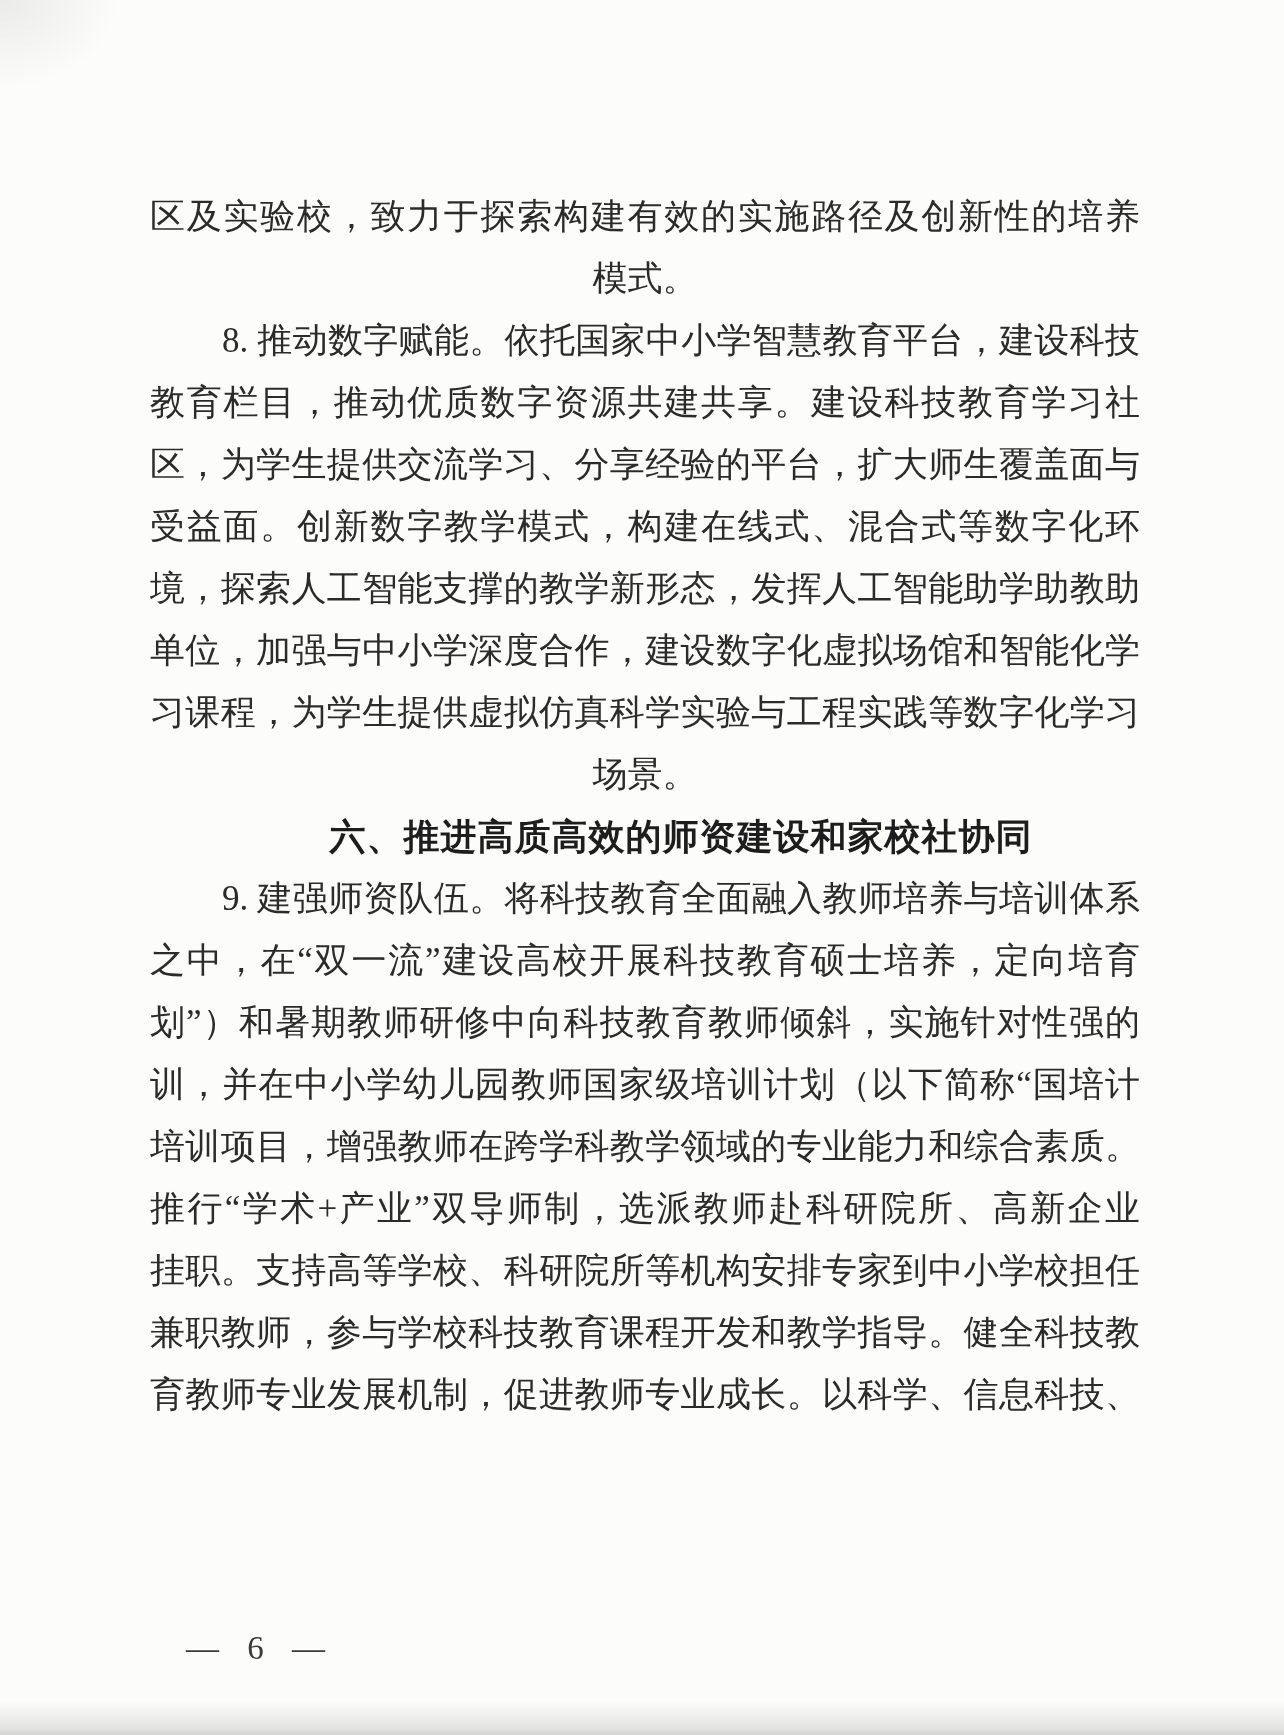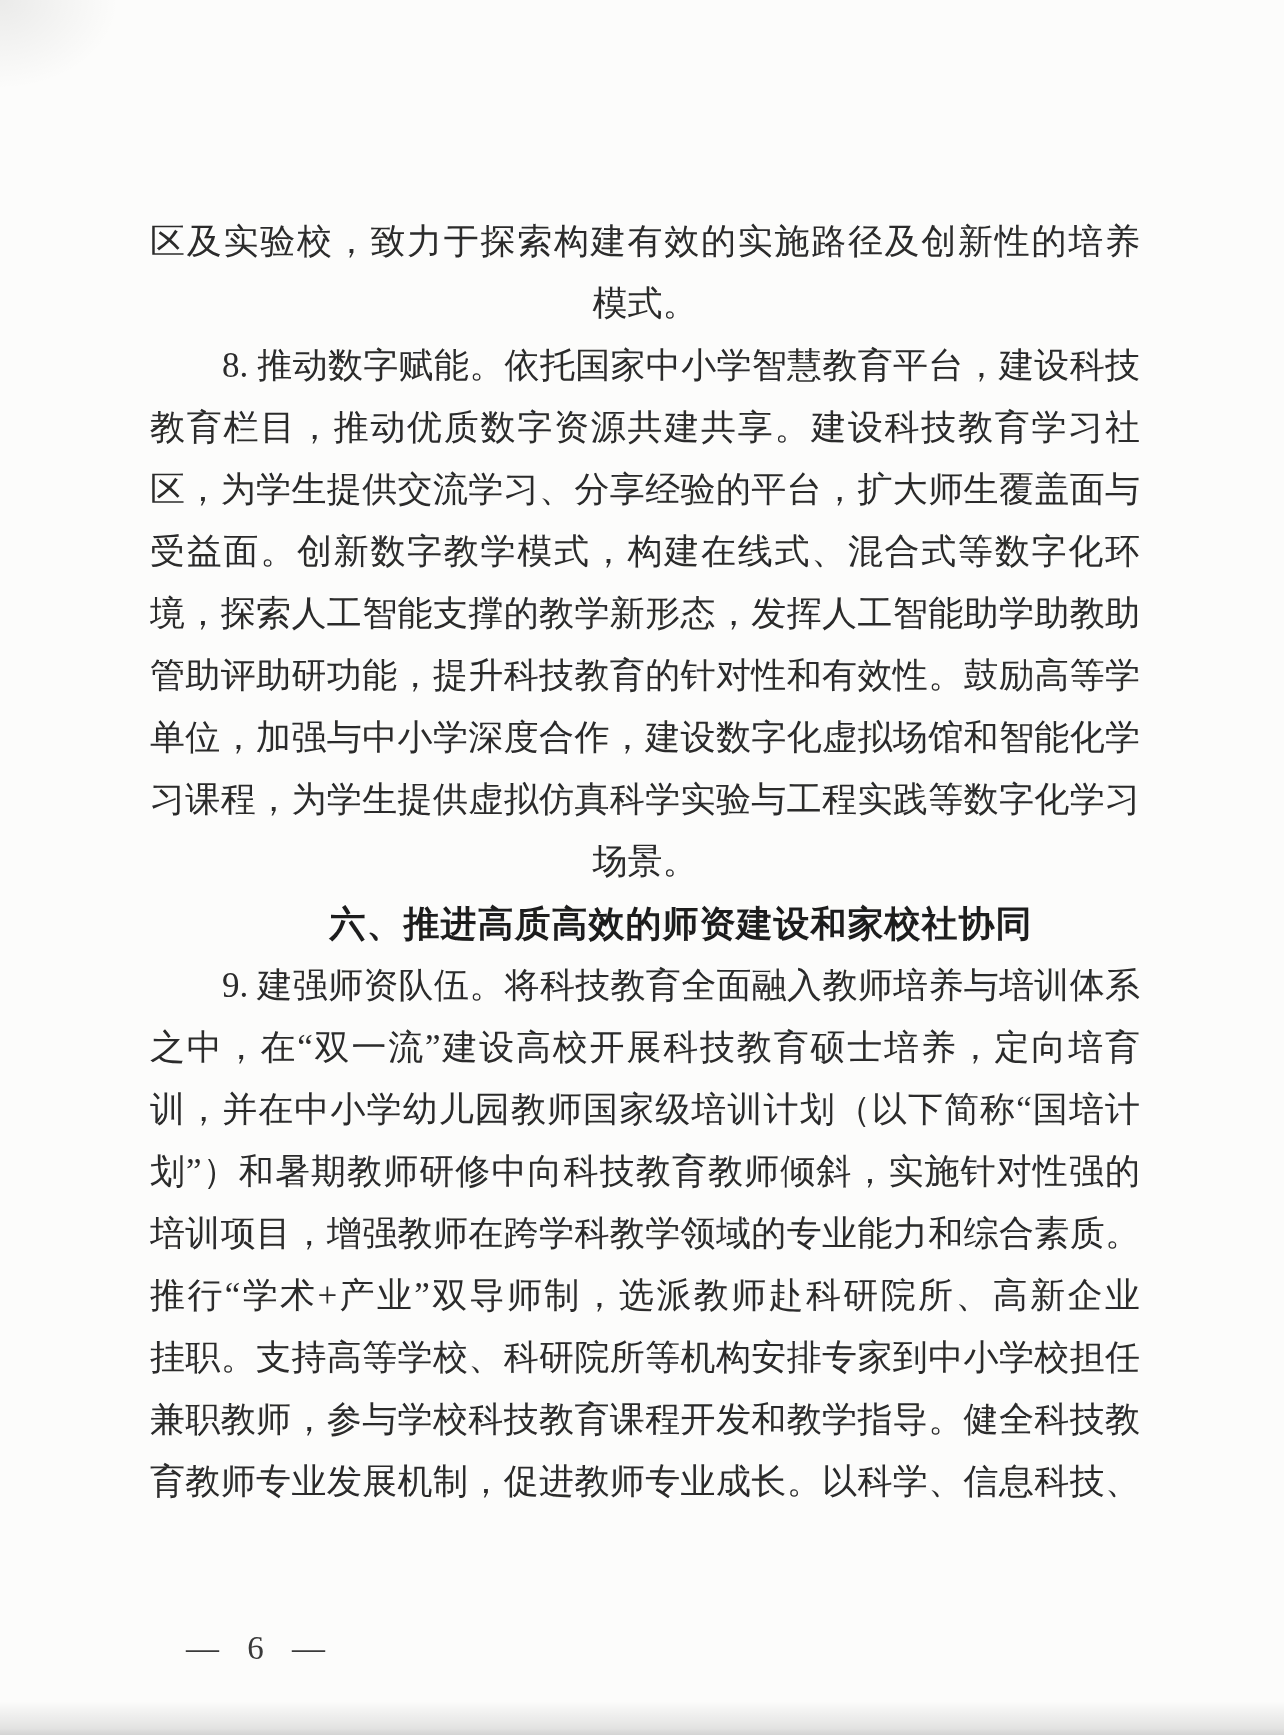--- a/index.html
+++ b/index.html
@@ -25,21 +25,21 @@
   .bottom-shade {
     position: absolute;
     left: 0; bottom: 0;
     width: 100%; height: 34px;
     background: linear-gradient(to bottom, rgba(0,0,0,0) 0%, rgba(0,0,0,0.10) 80%, rgba(0,0,0,0.16) 100%);
     pointer-events: none;
   }
   .doc-body {
     position: absolute;
     left: 150px;
-    top: 211px;
+    top: 186px;
     width: 990px;
   }
   .line {
     font-family: "Liberation Serif", "DejaVu Serif", serif;
     font-size: 35px;
     line-height: 62px;
     height: 62px;
     color: #2b2b2b;
     text-align: center;
     overflow: hidden;
@@ -78,29 +78,28 @@
 <div class="page">
   <div class="corner-shade"></div>
   <div class="doc-body" id="doc-body">
       <div class="line justify">区及实验校，致力于探索构建有效的实施路径及创新性的培养</div>
       <div class="line">模式。</div>
       <div class="line justify indent">8. 推动数字赋能。依托国家中小学智慧教育平台，建设科技</div>
       <div class="line justify">教育栏目，推动优质数字资源共建共享。建设科技教育学习社</div>
       <div class="line justify">区，为学生提供交流学习、分享经验的平台，扩大师生覆盖面与</div>
       <div class="line justify">受益面。创新数字教学模式，构建在线式、混合式等数字化环</div>
       <div class="line justify">境，探索人工智能支撑的教学新形态，发挥人工智能助学助教助</div>
-      <div class="line justify">管助评助研功能，提升科技教育的针对性和有效性。鼓励高等学</div>
       <div class="line justify">单位，加强与中小学深度合作，建设数字化虚拟场馆和智能化学</div>
       <div class="line justify">习课程，为学生提供虚拟仿真科学实验与工程实践等数字化学习</div>
       <div class="line">场景。</div>
       <div class="line heading indent">六、推进高质高效的师资建设和家校社协同</div>
       <div class="line justify indent">9. 建强师资队伍。将科技教育全面融入教师培养与培训体系</div>
       <div class="line justify">之中，在“双一流”建设高校开展科技教育硕士培养，定向培育</div>
+      <div class="line justify">划”）和暑期教师研修中向科技教育教师倾斜，实施针对性强的</div>
       <div class="line justify">训，并在中小学幼儿园教师国家级培训计划（以下简称“国培计</div>
-      <div class="line justify">划”）和暑期教师研修中向科技教育教师倾斜，实施针对性强的</div>
       <div class="line justify">培训项目，增强教师在跨学科教学领域的专业能力和综合素质。</div>
       <div class="line justify">推行“学术+产业”双导师制，选派教师赴科研院所、高新企业</div>
       <div class="line justify">挂职。支持高等学校、科研院所等机构安排专家到中小学校担任</div>
       <div class="line justify">兼职教师，参与学校科技教育课程开发和教学指导。健全科技教</div>
       <div class="line justify">育教师专业发展机制，促进教师专业成长。以科学、信息科技、</div>
     </div>
   <div class="footer">
     <span class="page-num">— 6 —</span>
   </div>
   <div class="bottom-shade"></div>

